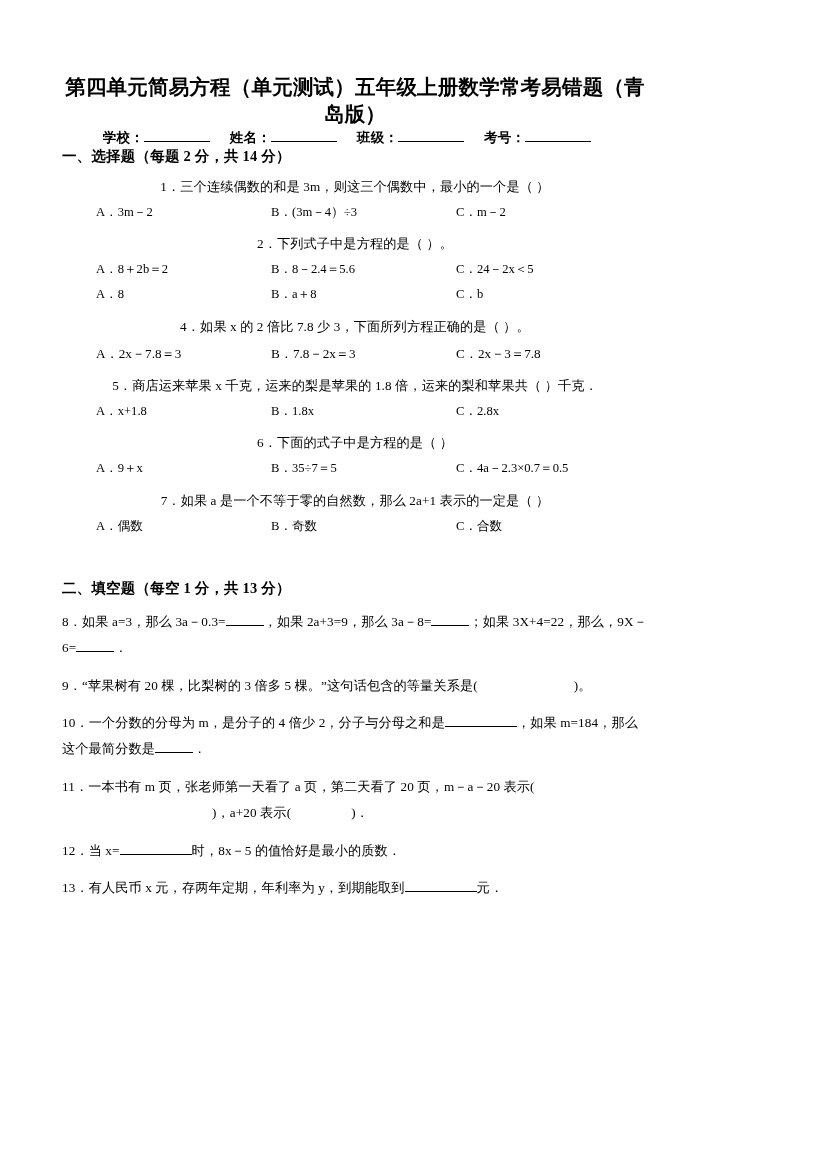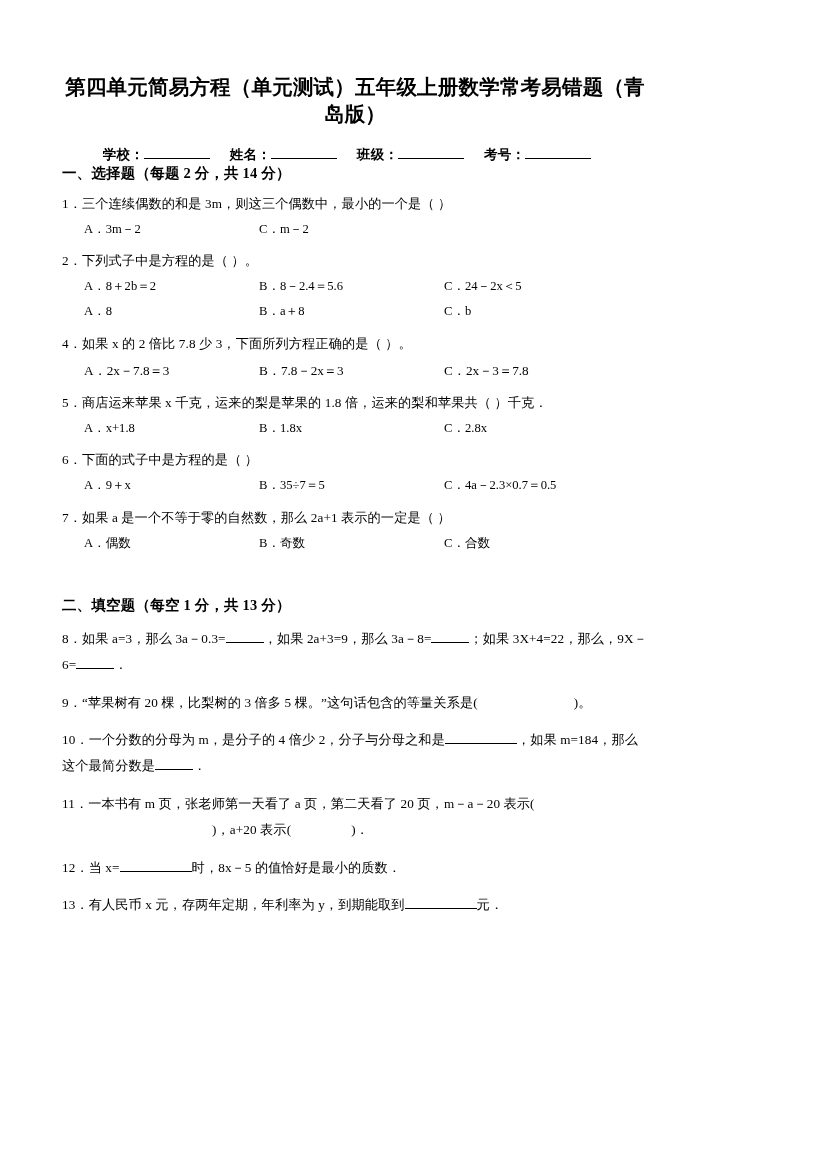--- a/index.html
+++ b/index.html
@@ -25,21 +25,20 @@
   .doc-title {
     font-family: "Liberation Serif", "DejaVu Serif", serif;
     font-weight: bold;
     font-size: 20.5px;
     text-align: center;
     letter-spacing: 0.2px;
     margin: 12px 0 0 0;
     line-height: 1.3;
   }
   .info-line {
-    margin-top: 17px;
     text-align: center;
     font-size: 13.5px;
     font-weight: bold;
     letter-spacing: 0.3px;
   }
   .info-line span.field {
     margin-right: 16px;
     white-space: nowrap;
   }
   .u {
@@ -52,27 +51,29 @@
     font-weight: bold;
     font-size: 14.5px;
     margin-bottom: 8px;
     letter-spacing: 0.2px;
   }
   .q {
     font-size: 13.2px;
     line-height: 1.95;
     margin-top: 7px;
     letter-spacing: 0.1px;
+    text-align: center;
   }
   .opts {
     display: flex;
     font-size: 12.6px;
     line-height: 1.9;
     margin-top: 1px;
     padding-left: 22px;
+    justify-content: center;
   }
   .opts > div {
     white-space: nowrap;
   }
   .opt-a { width: 175px; }
   .opt-b { width: 185px; }
   .opt-c { width: 180px; }
   .opts.bold > div {
     font-weight: normal;
     font-size: 13.2px;
@@ -110,20 +111,21 @@
     <span class="field"><span>考号：</span><span class="u"></span></span>
   </div>
 
   <div class="section-head">一、选择题（每题 2 分，共 14 分）</div>
 
   <div class="q">
     <span>1．</span><span>三个连续偶数的和是 3m，则这三个偶数中，最小的一个是（        ）</span>
   </div>
   <div class="opts">
     <div class="opt-a">A．3m－2</div>
+    <div class="opt-b">B．(3m－4）÷3</div>
     <div class="opt-c">C．m－2</div>
   </div>
 
   <div class="q">
     <span>2．</span><span>下列式子中是方程的是（      ）。</span>
   </div>
   <div class="opts">
     <div class="opt-a">A．8＋2b＝2</div>
     <div class="opt-b">B．8－2.4＝5.6</div>
     <div class="opt-c">C．24－2x＜5</div>

